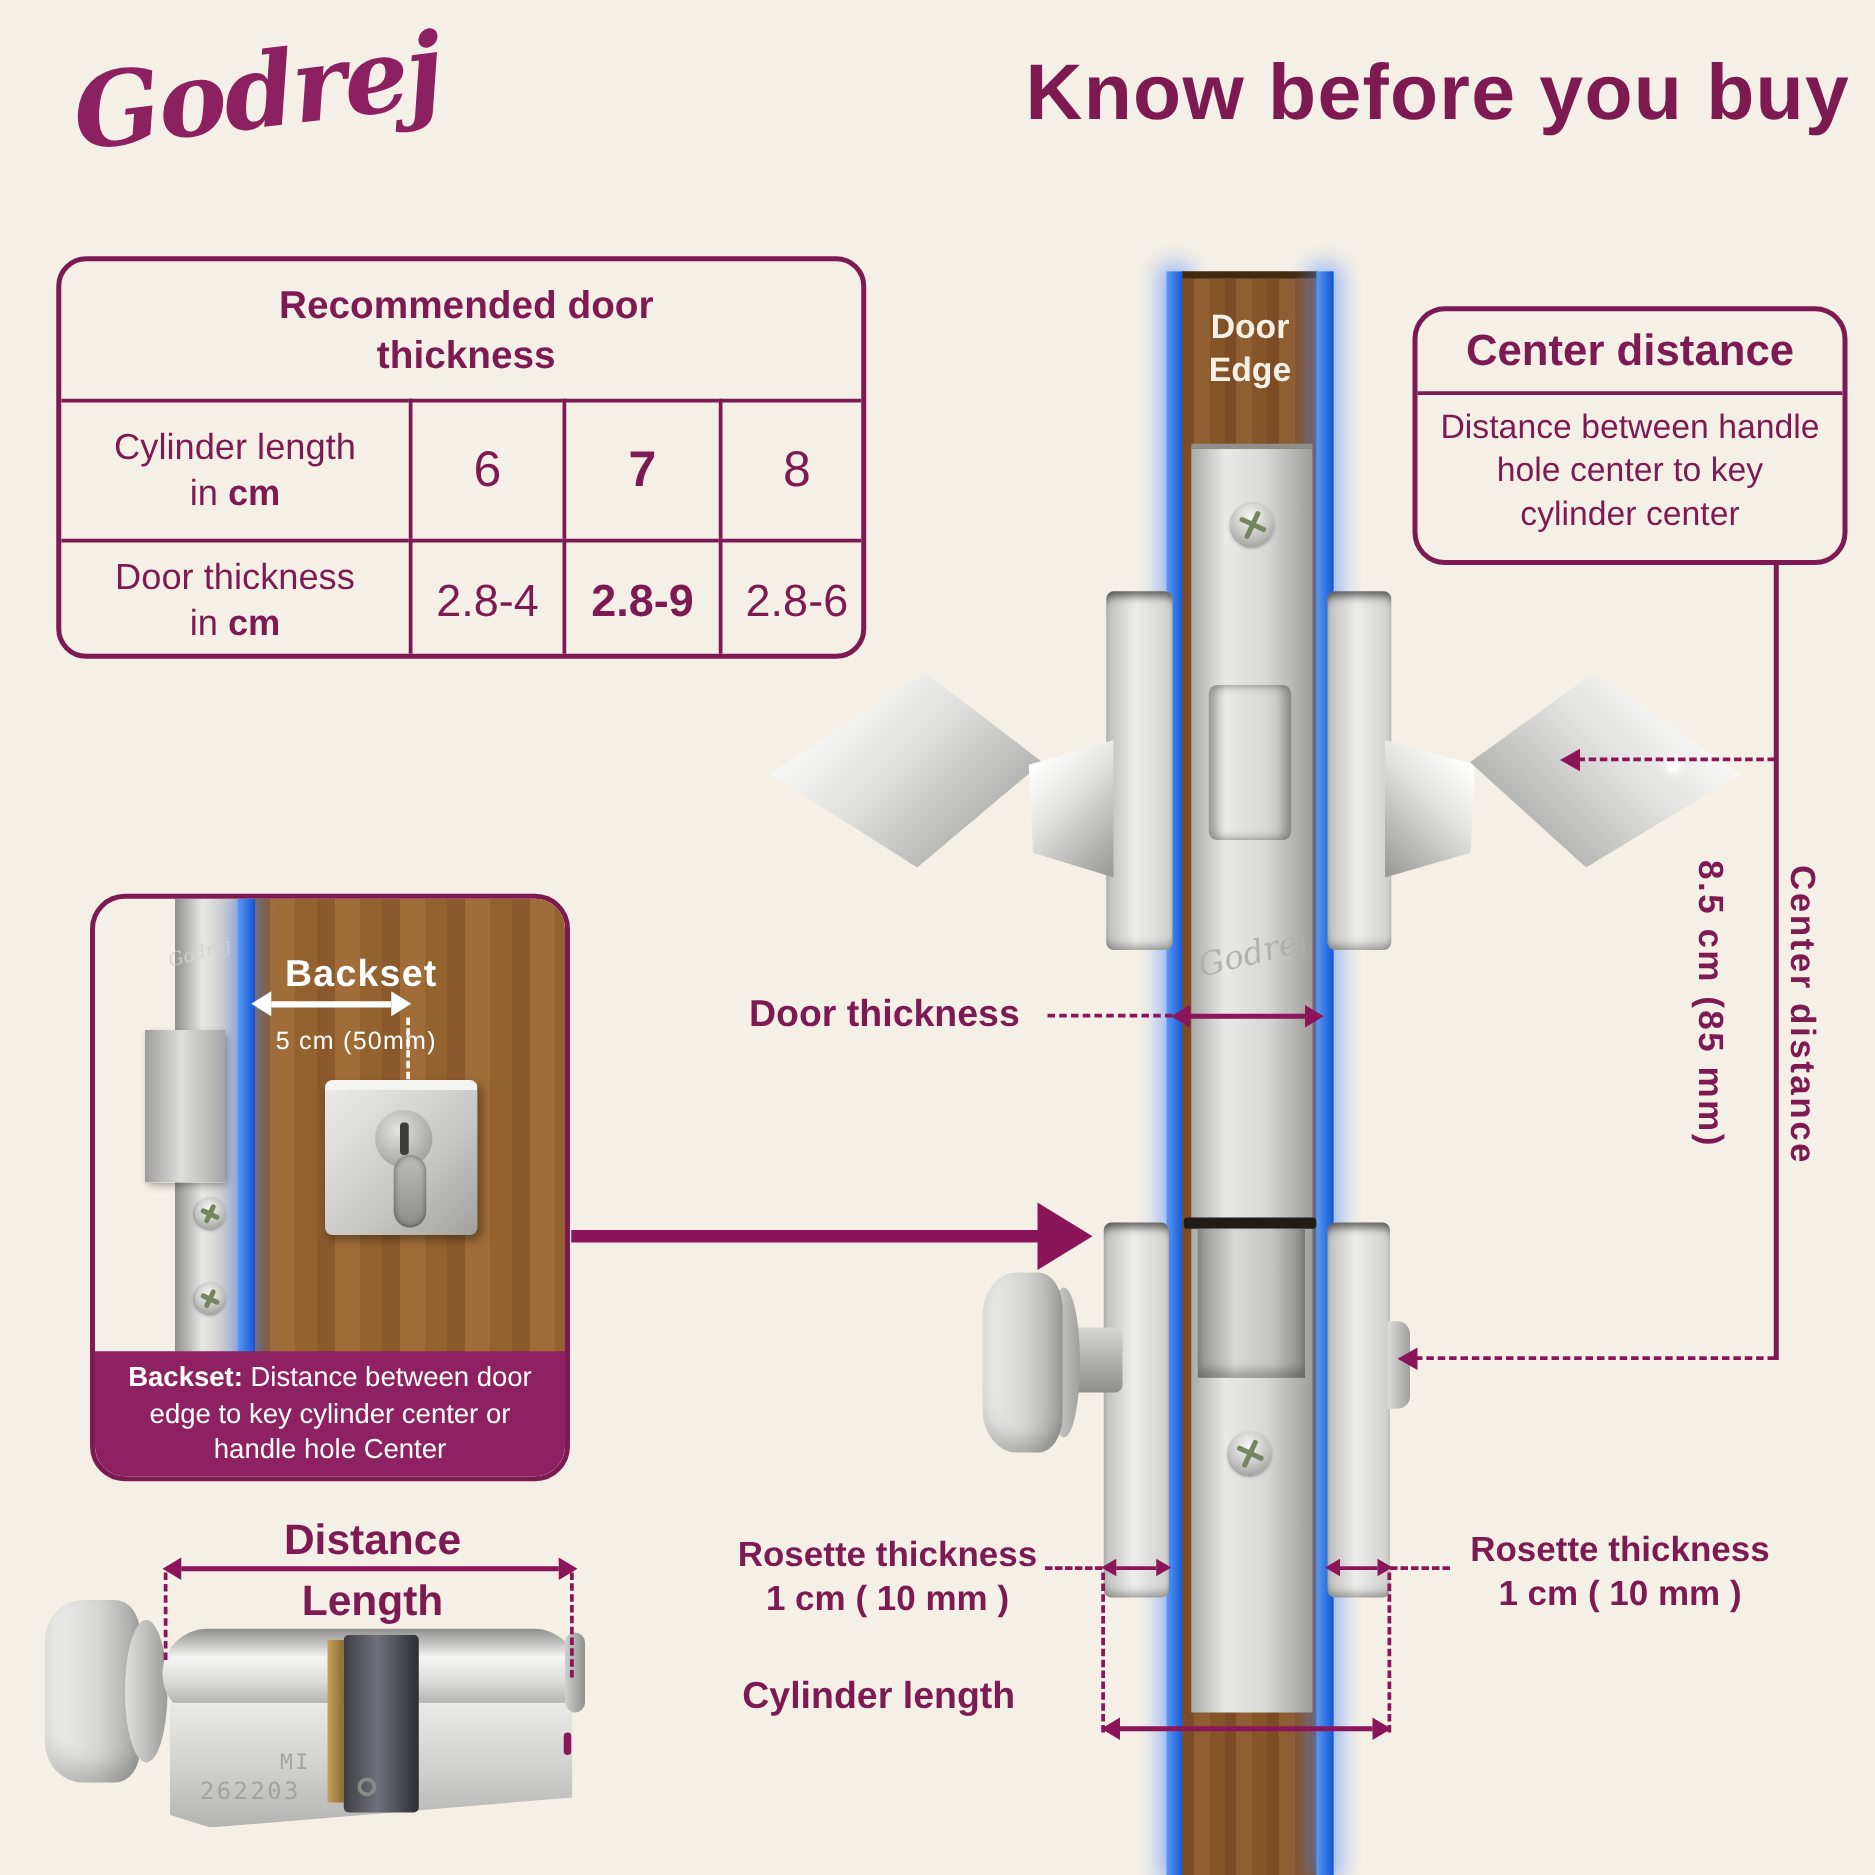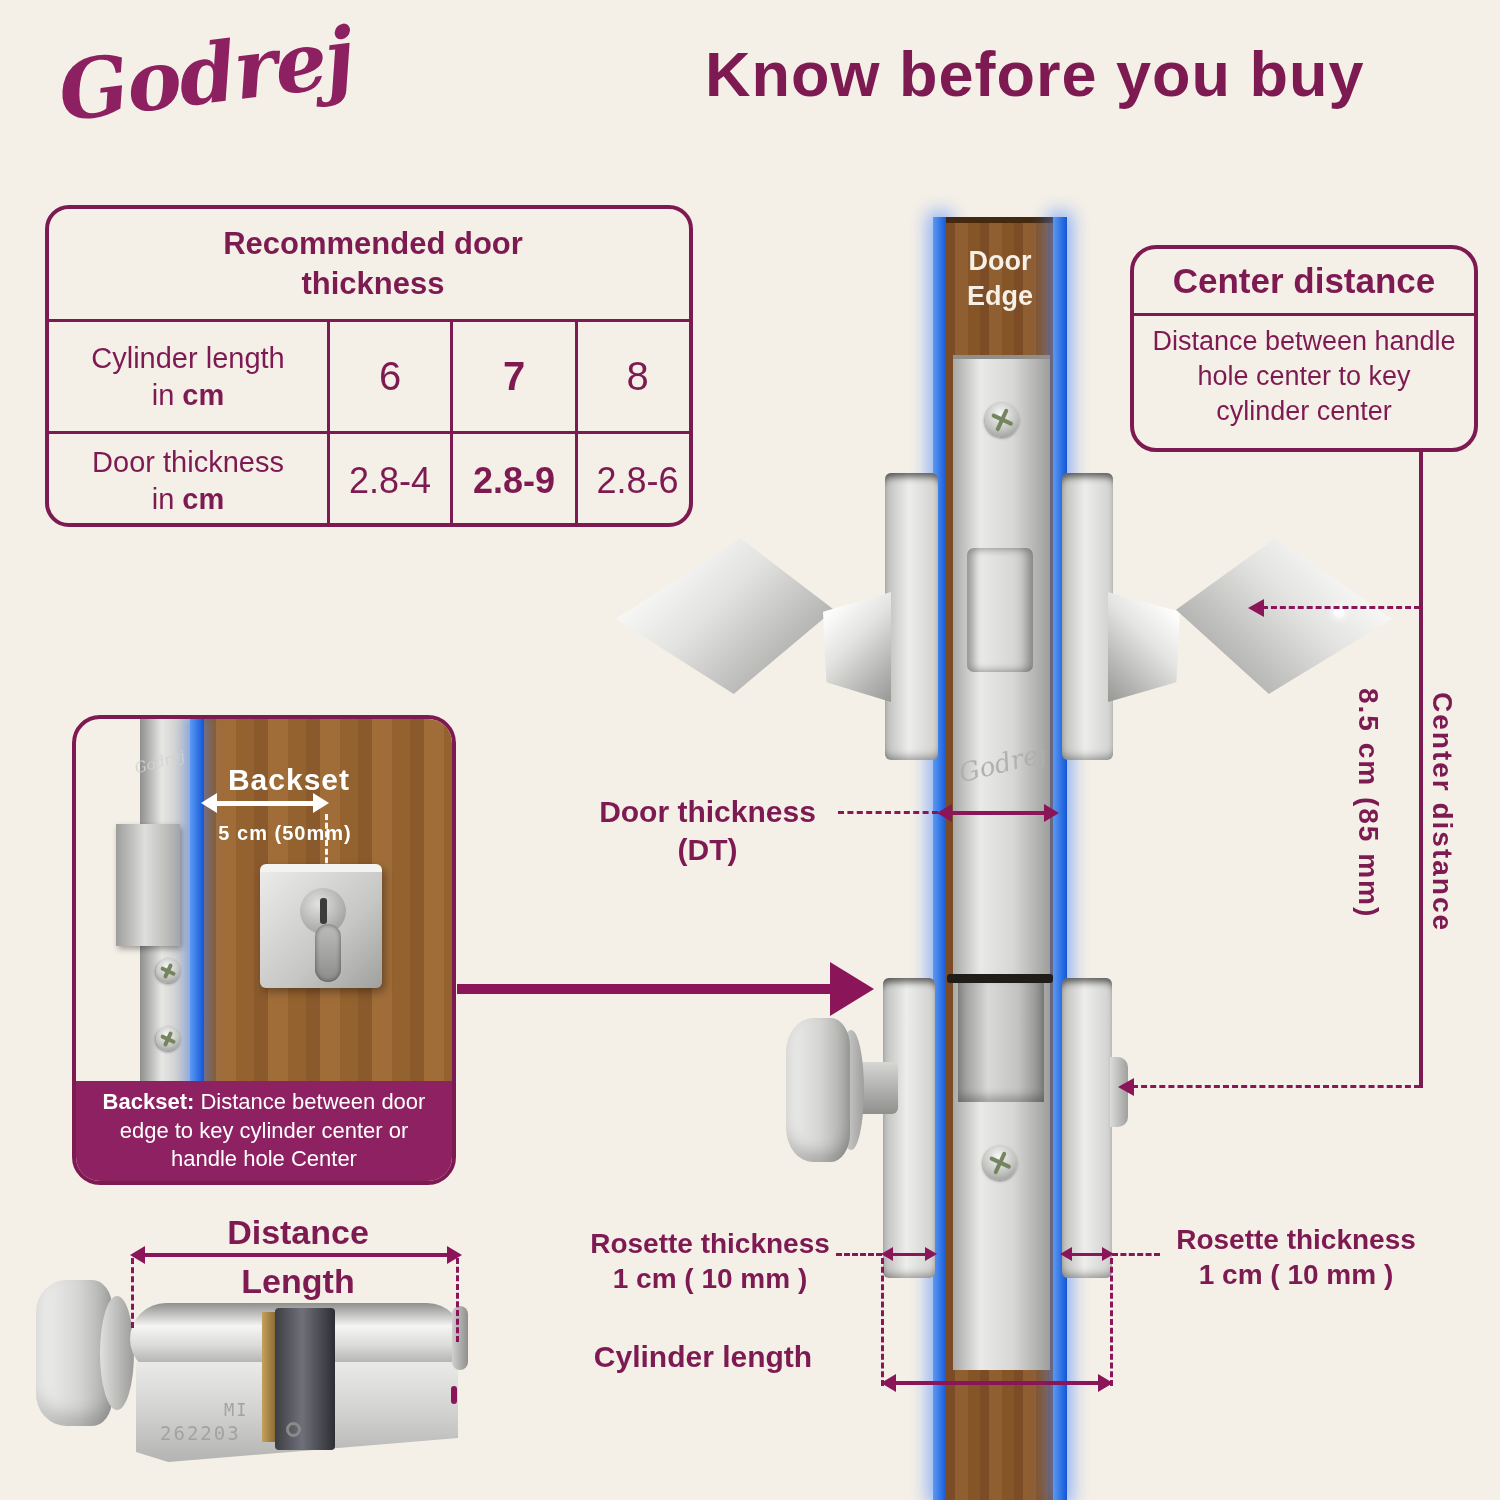--- a/index.html
+++ b/index.html
@@ -13,21 +13,21 @@
     --silver2:#c9c9c7;
     --silver3:#9a9a98;
   }
   *{box-sizing:border-box;margin:0;padding:0;}
   body{background:#ddd;font-family:"Liberation Sans",sans-serif;}
   .canvas{position:relative;width:1500px;height:1500px;background:var(--bg);overflow:hidden;color:var(--mag);}
 
   
   .logo{position:absolute;left:58px;top:26px;font-family:"DejaVu Serif",serif;font-style:italic;font-weight:700;
         font-size:82px;color:#8d2060;transform:rotate(-7deg);letter-spacing:-2px;}
-  .title{position:absolute;left:705px;top:38px;width:775px;text-align:left;font-size:63px;font-weight:700;color:var(--mag);letter-spacing:1px;}
+  .title{position:absolute;left:705px;top:38px;width:775px;text-align:right;font-size:63px;font-weight:700;color:var(--mag);letter-spacing:1px;}
 
   
   .spec-table{position:absolute;left:45px;top:205px;width:648px;height:322px;border:4px solid var(--mag);
               border-radius:24px;display:grid;grid-template-columns:278px 123px 125px 122px;grid-template-rows:110px 112px 96px;overflow:hidden;}
   .cell{display:flex;flex-direction:column;align-items:center;justify-content:center;text-align:center;color:var(--mag);}
   .thead{grid-column:1/-1;font-size:31px;font-weight:600;line-height:1.3;}
   .thead .inner{width:430px;}
   .tlabel{font-size:29px;line-height:1.25;}
   .tval{font-size:40px;}
   .tval2{font-size:36px;}
@@ -102,21 +102,21 @@
   .bs-box{position:absolute;left:72px;top:715px;width:384px;height:470px;border:4px solid var(--mag);border-radius:28px;overflow:hidden;z-index:12;background:var(--bg);}
   .bs-photo{position:absolute;left:0;top:0;right:0;height:370px;}
   .bs-wood{position:absolute;left:126px;top:0;right:0;bottom:0;
         background:repeating-linear-gradient(90deg,#8a5a2c 0 14px,#a06d39 14px 34px,#93622e 34px 52px);}
   .bs-plate{position:absolute;left:64px;top:0;width:54px;height:370px;background:linear-gradient(90deg,#8f8f8d,#e6e6e4 40%,#bcbcba);}
   .bs-bolt{position:absolute;left:40px;top:105px;width:64px;height:122px;background:linear-gradient(90deg,#9d9d9b,#dededc 45%,#a9a9a7);
         box-shadow:2px 3px 6px rgba(0,0,0,.35);}
   .bs-blue{position:absolute;left:114px;top:0;width:14px;height:370px;background:linear-gradient(90deg,var(--blue1),var(--blue2));
         box-shadow:0 0 14px 4px rgba(80,140,255,.6);}
   .bs-backset{position:absolute;left:128px;top:44px;width:170px;text-align:center;color:#fff;font-weight:700;font-size:30px;letter-spacing:1px;}
-  .bs-value{position:absolute;left:124px;top:103px;width:170px;text-align:center;color:#fff;font-weight:700;font-size:20px;letter-spacing:1px;}
+  .bs-value{position:absolute;left:124px;top:103px;width:170px;text-align:center;color:#fff;font-weight:400;font-size:20px;letter-spacing:1px;}
   .bs-dashv{position:absolute;left:249px;top:95px;height:84px;border-left:3px dashed rgba(255,255,255,.95);}
   .bs-escu{position:absolute;left:184px;top:145px;width:122px;height:124px;border-radius:6px;
         background:linear-gradient(135deg,#ebebe9,#c6c6c4 60%,#a0a09e);border-top:8px solid #f3f3f1;box-shadow:3px 4px 8px rgba(0,0,0,.35);}
   .bs-cylface{position:absolute;left:40px;top:16px;width:46px;height:46px;border-radius:50%;
         background:radial-gradient(circle at 40% 35%,#e2e2e0,#a8a8a6 70%,#8a8a88);}
   .bs-keyway{position:absolute;left:55px;top:52px;width:26px;height:58px;border-radius:14px;
         background:linear-gradient(180deg,#bdbdbb,#8c8c8a);box-shadow:inset 0 0 5px rgba(0,0,0,.5);}
   .bs-keyslot{position:absolute;left:60px;top:26px;width:7px;height:26px;background:#3c3c3a;border-radius:3px;}
   .bs-footer{position:absolute;left:0;right:0;bottom:0;height:100px;background:var(--footer);color:#fff;
         display:flex;align-items:center;justify-content:center;text-align:center;font-size:22px;line-height:1.3;padding:0 14px;}
@@ -201,21 +201,20 @@
   <div class="handle r" style="left:1108px;top:592px;width:72px;height:110px;clip-path:polygon(0 0,100% 18%,95% 82%,0 100%);"></div>
   <div class="handle r" style="left:1176px;top:538px;width:216px;height:156px;clip-path:polygon(0 46%,46% 0,100% 52%,43% 100%);"></div>
   <div class="dot" style="left:1334px;top:607px;"></div>
 
   <div class="stem"></div>
   <div class="knob-ring"></div>
   <div class="knob"></div>
 
   <div class="dim-label" style="left:575px;top:793px;width:265px;">
     <div>Door thickness</div>
-    <div>(DT)</div>
   </div>
   <div class="dash-h" style="left:838px;top:811px;width:100px;"></div>
   <div class="darrow" style="left:937px;top:804px;width:122px;z-index:30;">
     <div class="hd-l"></div>
       <div class="shaft"></div>
       <div class="hd-r"></div>
   </div>
 
   <div class="cd-box">
     <div class="cd-title">Center distance</div>

